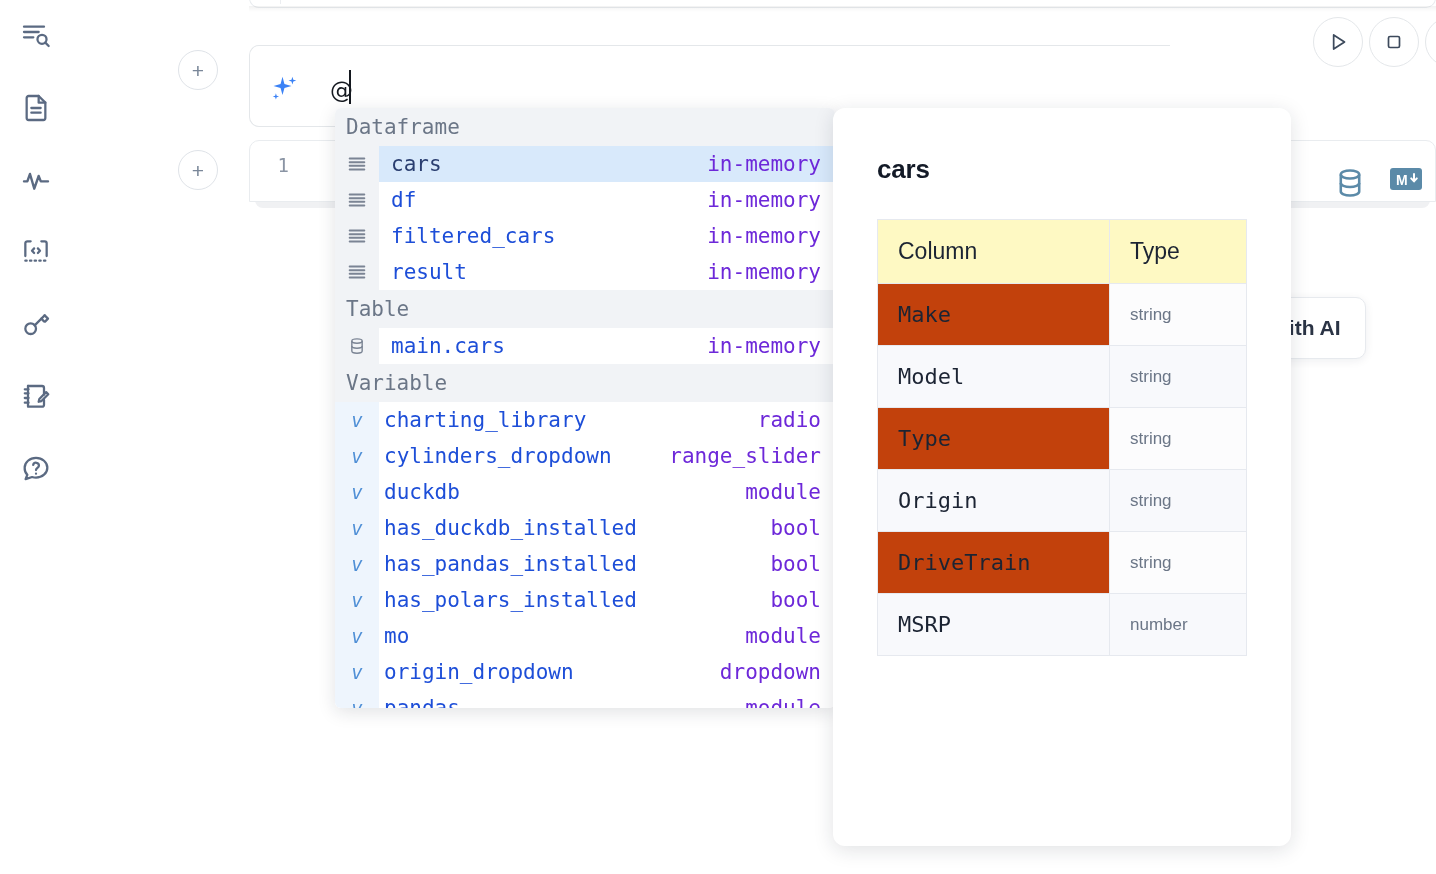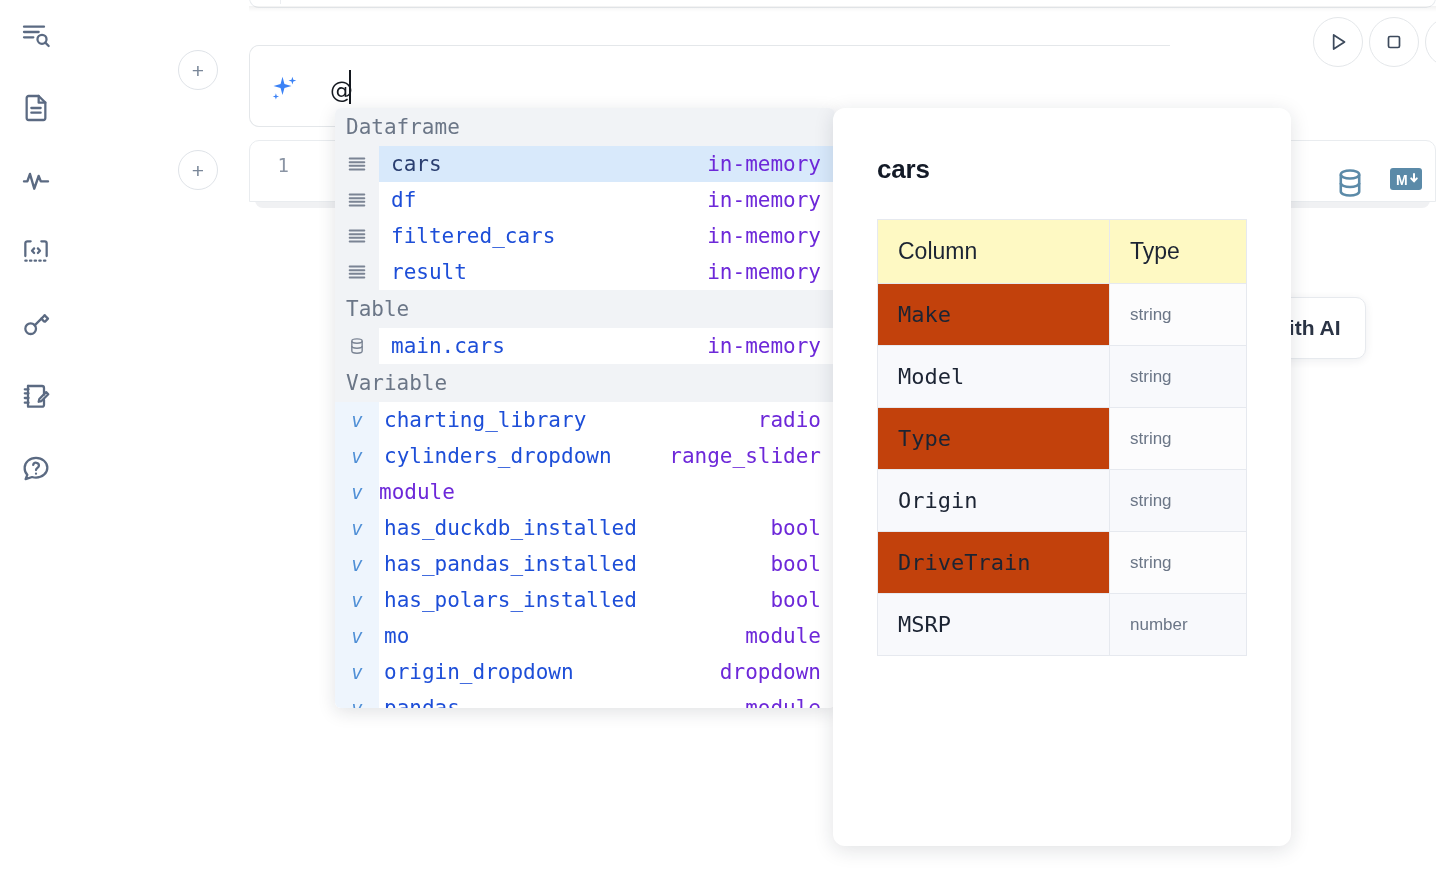--- a/index.html
+++ b/index.html
@@ -351,20 +351,21 @@
           <div class="ac-name">charting_library</div>
           <div class="ac-type">radio</div>
         </div>
         <div class="ac-row var">
           <div class="ac-gutter">v</div>
           <div class="ac-name">cylinders_dropdown</div>
           <div class="ac-type">range_slider</div>
         </div>
         <div class="ac-row var">
           <div class="ac-gutter">v</div>
+          <div class="ac-name">duckdb</div>
           <div class="ac-type">module</div>
         </div>
         <div class="ac-row var">
           <div class="ac-gutter">v</div>
           <div class="ac-name">has_duckdb_installed</div>
           <div class="ac-type">bool</div>
         </div>
         <div class="ac-row var">
           <div class="ac-gutter">v</div>
           <div class="ac-name">has_pandas_installed</div>

